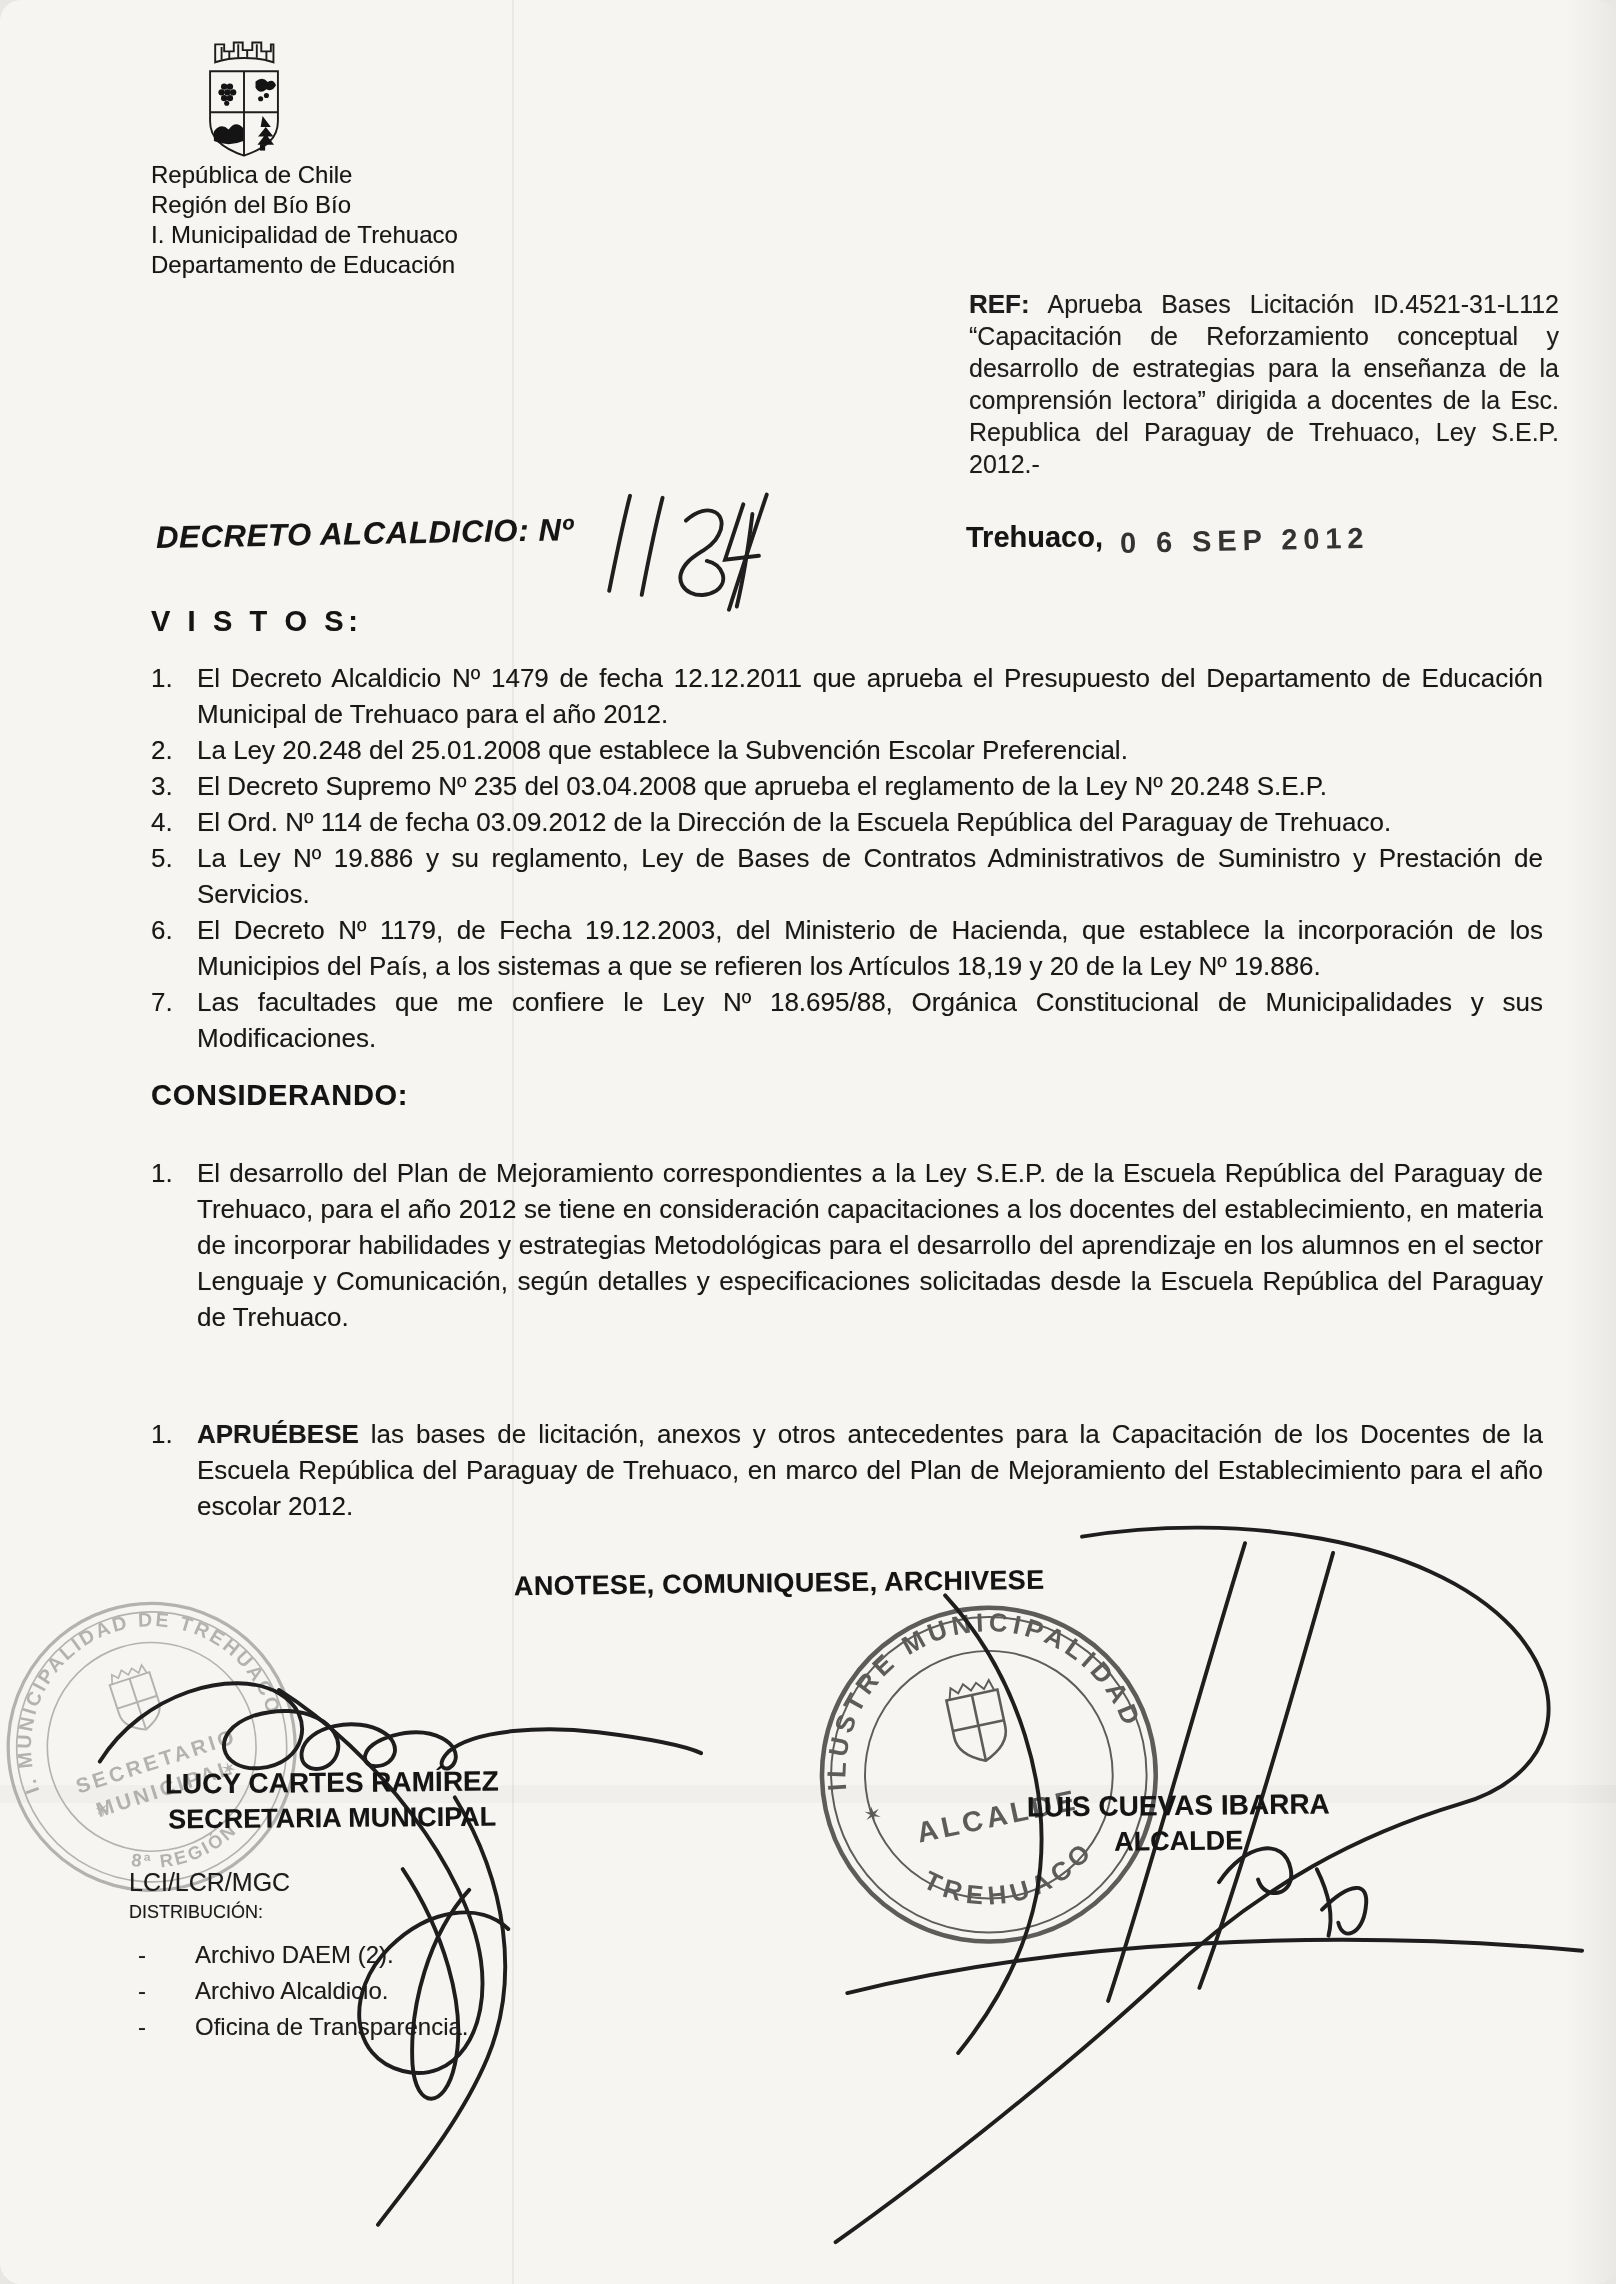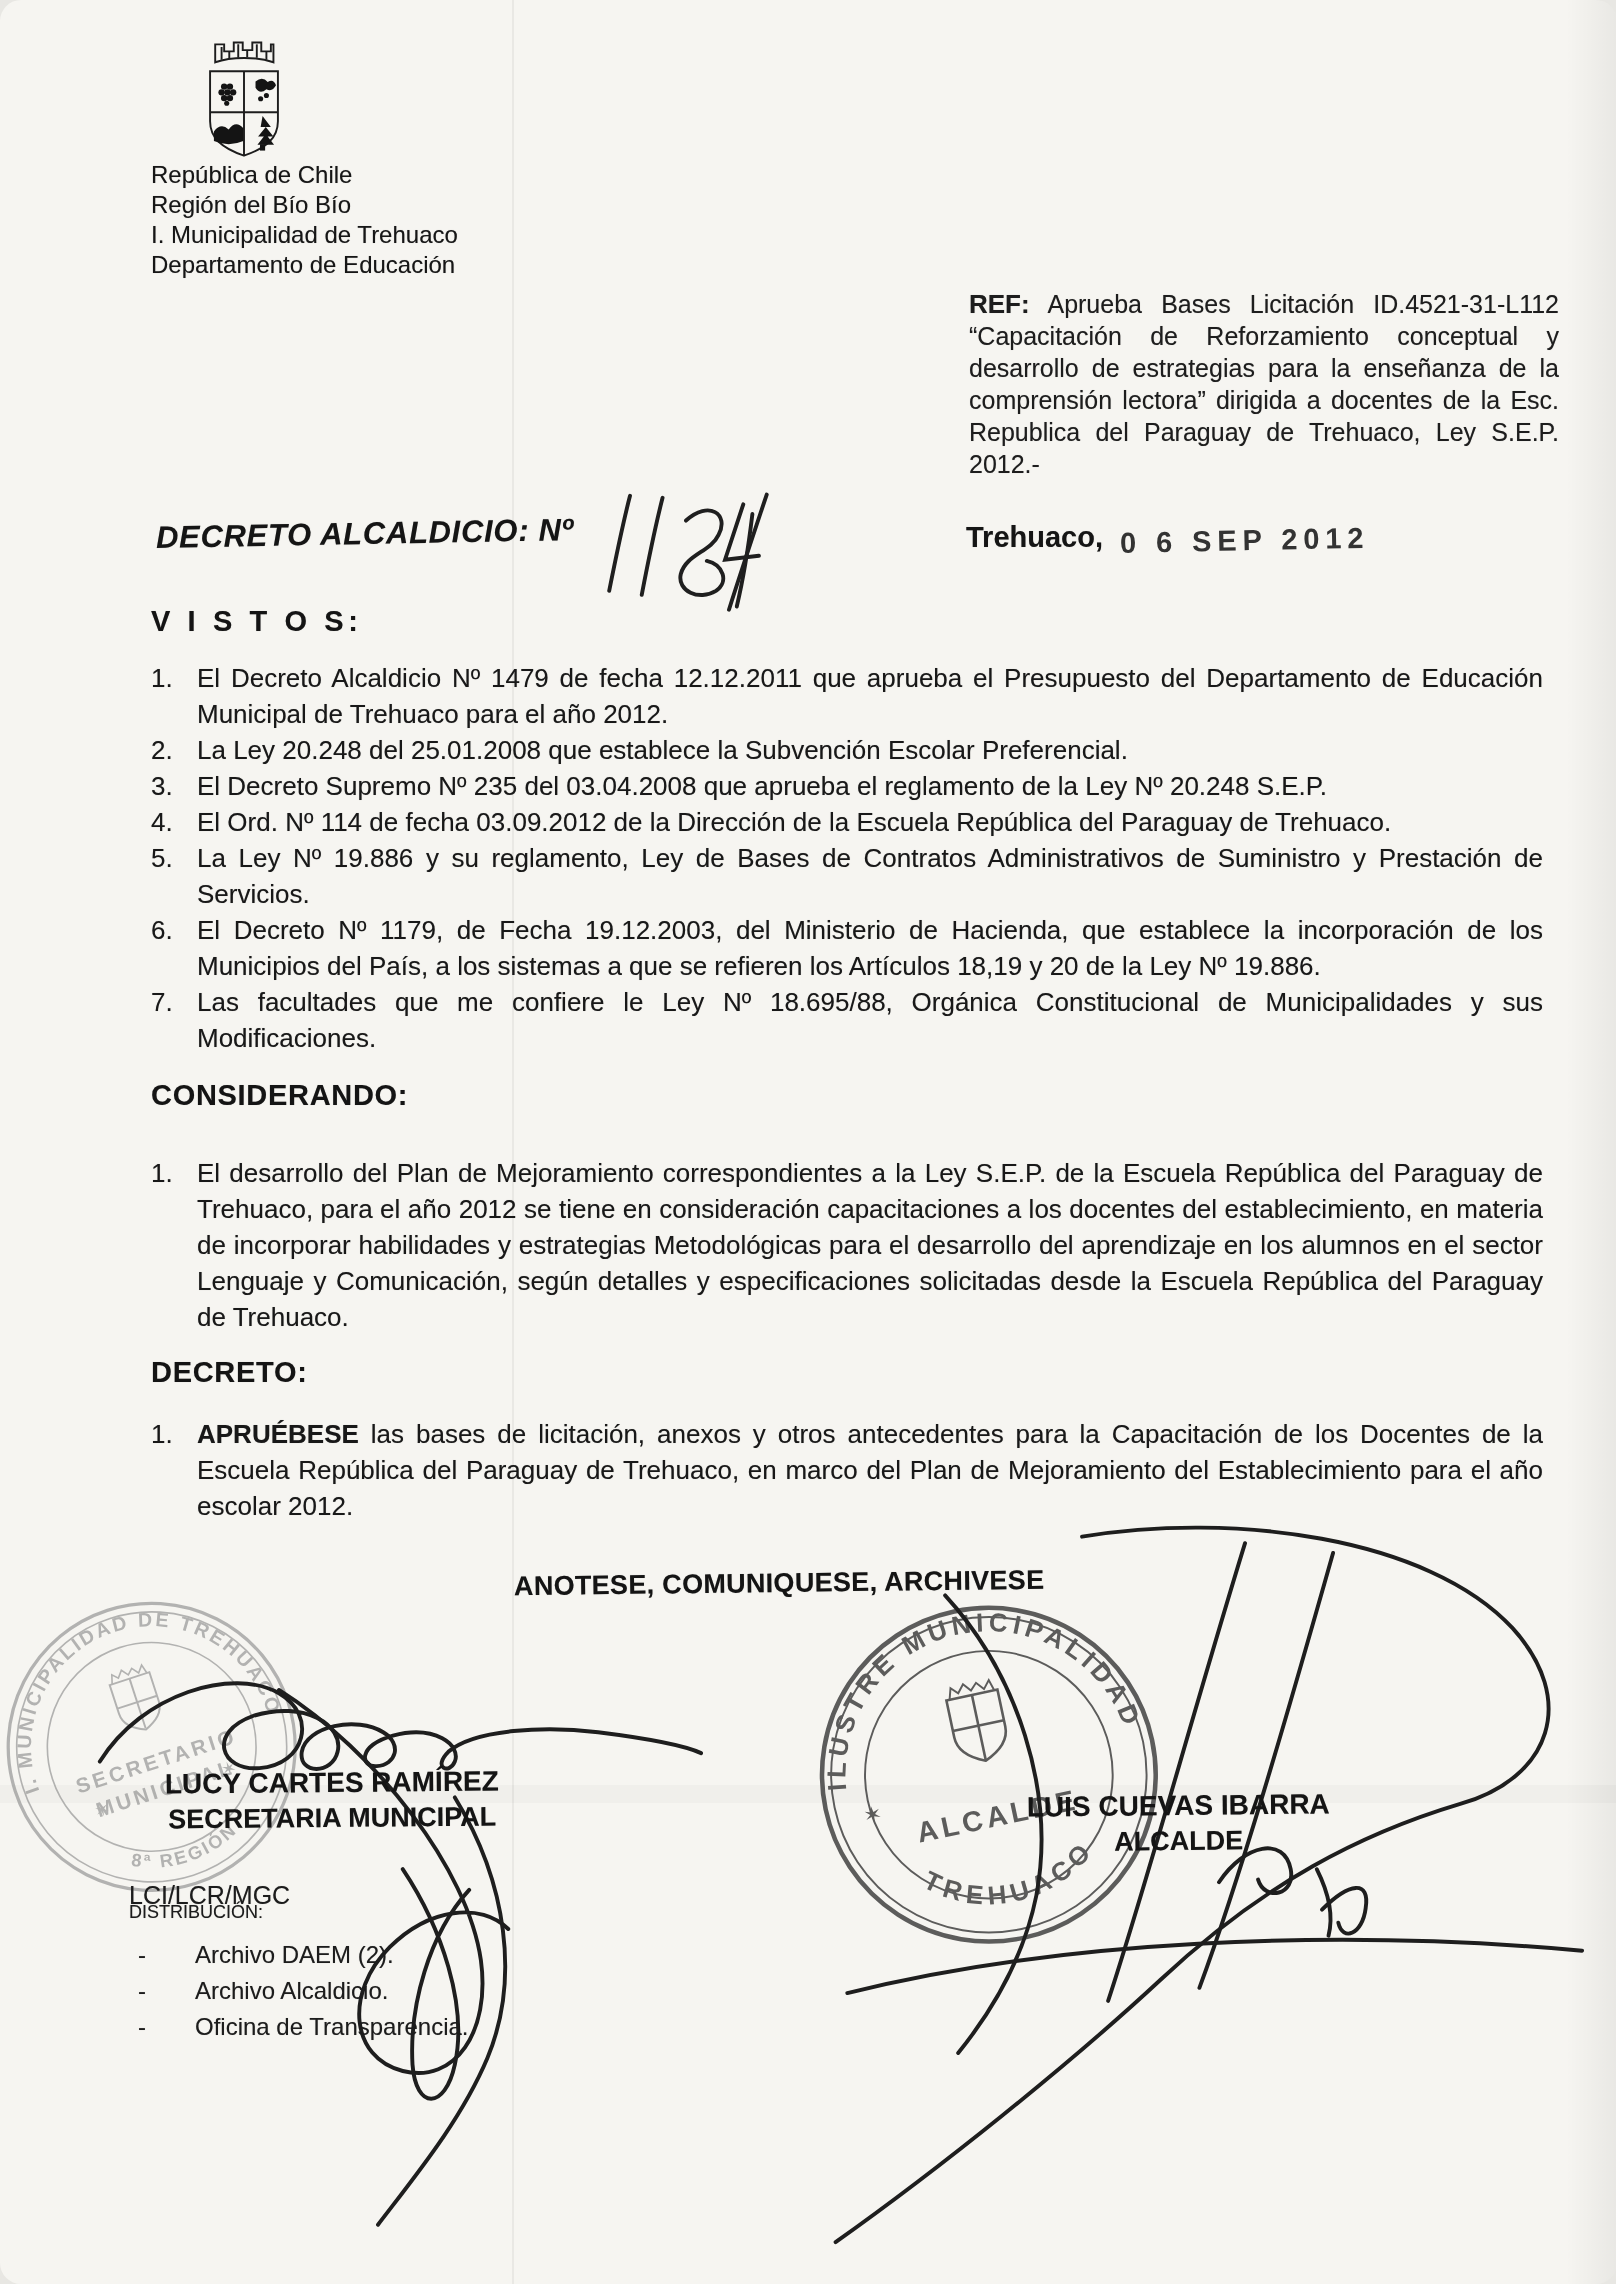--- a/index.html
+++ b/index.html
@@ -64,21 +64,21 @@
   .sig-secretary-svg{position:absolute;left:64px;top:1654px;width:697px;height:593px;}
   .sig-mayor-svg{position:absolute;left:743px;top:1517px;width:845px;height:750px;}
 
   .sig-block{position:absolute;text-align:center;font-weight:bold;color:#141414;}
   .sig-sec-block{left:158px;top:1764px;width:348px;transform:rotate(-.5deg);}
   .sig-mayor-block{left:1009px;top:1787px;width:339px;transform:rotate(-.6deg);}
   .sig-name{font-size:28px;line-height:37px;}
   .sig-title{font-size:27px;line-height:35px;}
 
   
-  .initials{position:absolute;left:129px;top:1868px;font-size:25px;margin-top:13px;}
+  .initials{position:absolute;left:129px;top:1868px;font-size:25px;}
   .dist-label{position:absolute;left:129px;top:1902px;font-size:18px;text-underline-offset:3.9px;}
   .dist{position:absolute;left:138px;top:1937px;font-size:24px;line-height:36px;}
   .dist-row{display:flex;}
   .dist-row .dash{flex:0 0 57px;}
 
   svg text{font-family:"Liberation Sans", sans-serif;}
 </style>
 </head>
 <body>
 
@@ -179,21 +179,20 @@
   </div>
 
   <h2 class="sec-title considerando-title txtish">CONSIDERANDO:</h2>
   <div class="list considerando-list txtish">
     <div class="li">
         <span class="num">1.</span>
         <p class="txt">El desarrollo del Plan de Mejoramiento correspondientes a la Ley S.E.P. de la Escuela República del Paraguay de Trehuaco, para el año 2012 se tiene en consideración capacitaciones a los docentes del establecimiento, en materia de incorporar habilidades y estrategias Metodológicas para el desarrollo del aprendizaje en los alumnos en el sector Lenguaje y Comunicación, según detalles y especificaciones solicitadas desde la Escuela República del Paraguay de Trehuaco.</p>
       </div>
   </div>
 
-  <h2 class="sec-title decreto-title txtish">DECRETO:</h2>
   <div class="list decreto-list txtish">
     <div class="li">
         <span class="num">1.</span>
         <p class="txt"><strong class="lead">APRUÉBESE</strong><span> las bases de licitación, anexos y otros antecedentes para la Capacitación de los Docentes de la Escuela República del Paraguay de Trehuaco, en marco del Plan de Mejoramiento del Establecimiento para el año escolar 2012.</span></p>
       </div>
   </div>
 
   <div class="closing txtish">ANOTESE, COMUNIQUESE, ARCHIVESE</div>
 
   <svg class="stamp-secretary" viewBox="0 0 460 458">

